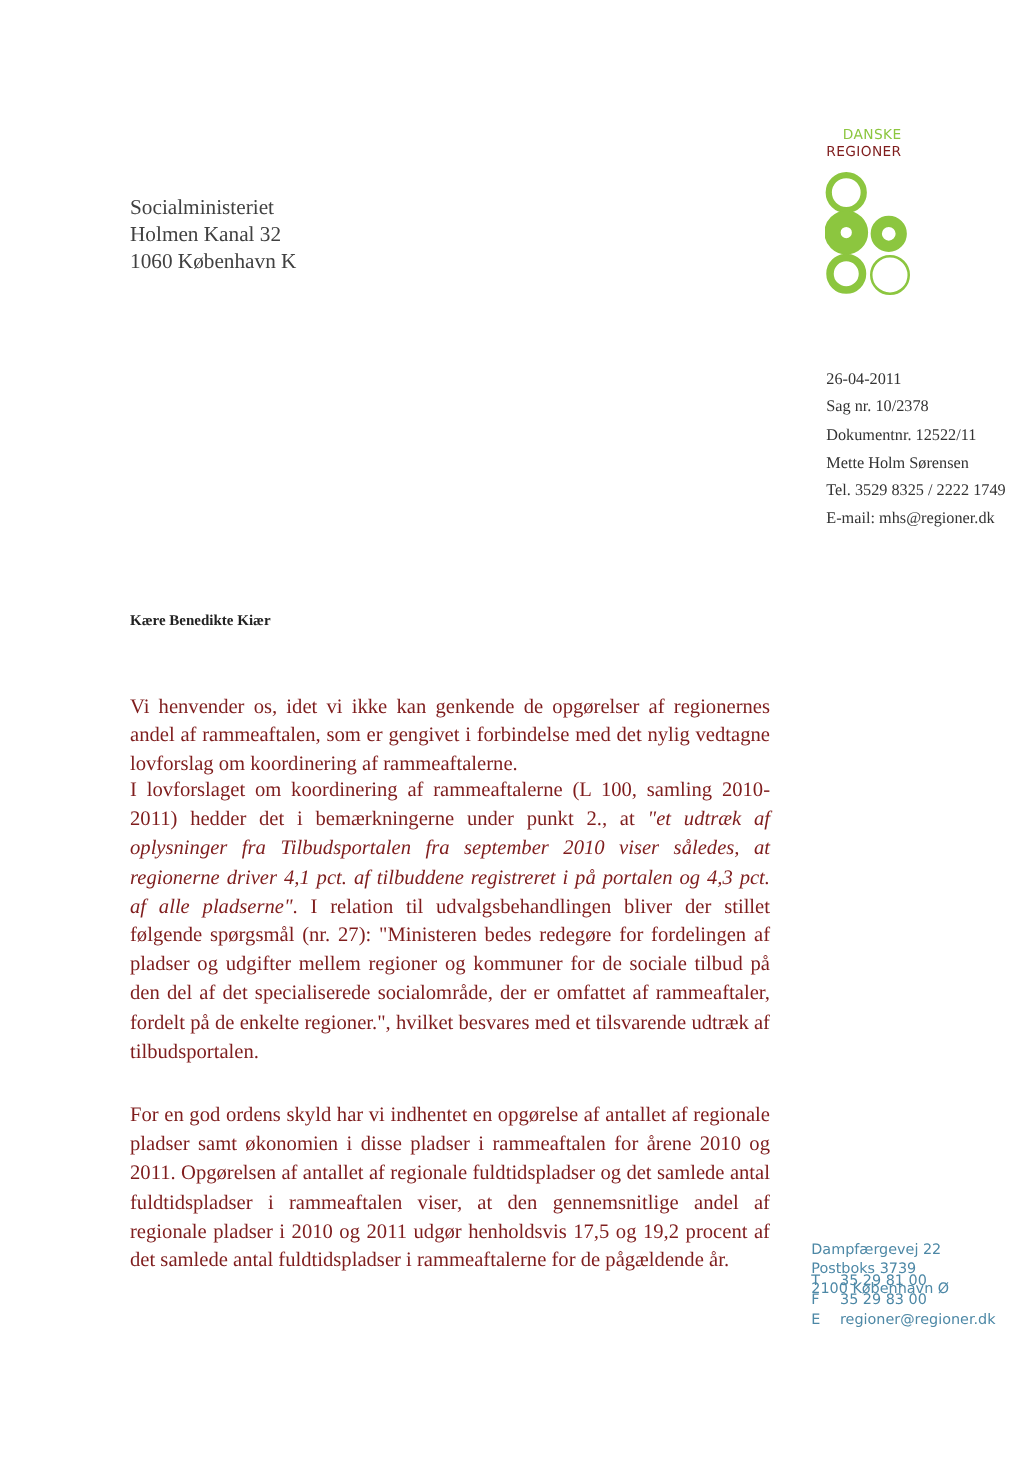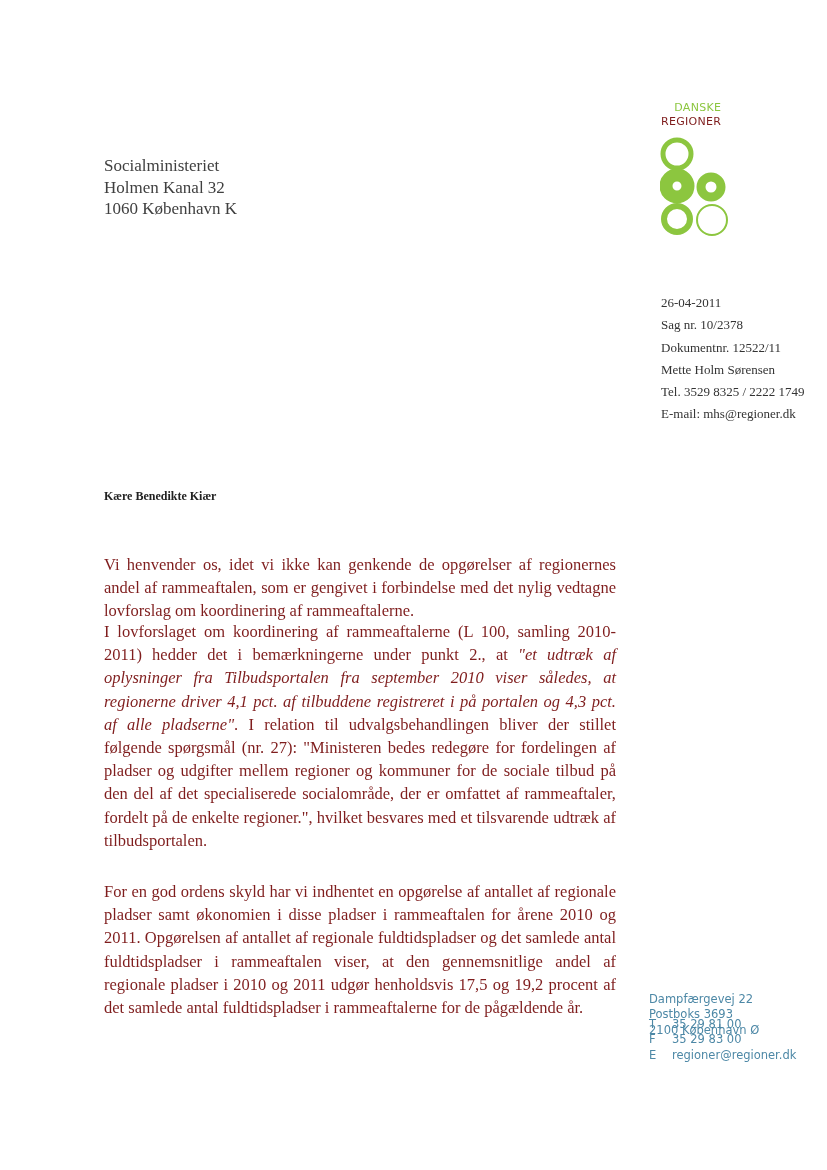--- a/index.html
+++ b/index.html
@@ -65,21 +65,21 @@
 <div id="salutation" class="abs serif">Kære Benedikte Kiær</div>
 
 <div id="p1" class="abs para serif">Vi henvender os, idet vi ikke kan genkende de opgørelser af regionernes andel af rammeaftalen, som er gengivet i forbindelse med det nylig vedtagne lovforslag om koordinering af rammeaftalerne.</div>
 
 <div id="p2" class="abs para serif"><span>I lovforslaget om koordinering af rammeaftalerne (L 100, samling 2010-2011) hedder det i bemærkningerne under punkt 2., at </span><i>"et udtræk af oplysninger fra Tilbudsportalen fra september 2010 viser således, at regionerne driver 4,1 pct. af tilbuddene registreret i på portalen og 4,3 pct. af alle pladserne"</i><span>. I relation til udvalgsbehandlingen bliver der stillet følgende spørgsmål (nr. 27): "Ministeren bedes redegøre for fordelingen af pladser og udgifter mellem regioner og kommuner for de sociale tilbud på den del af det specialiserede socialområde, der er omfattet af rammeaftaler, fordelt på de enkelte regioner.", hvilket besvares med et tilsvarende udtræk af tilbudsportalen.</span></div>
 
 <div id="p3" class="abs para serif">For en god ordens skyld har vi indhentet en opgørelse af antallet af regionale pladser samt økonomien i disse pladser i rammeaftalen for årene 2010 og 2011. Opgørelsen af antallet af regionale fuldtidspladser og det samlede antal fuldtidspladser i rammeaftalen viser, at den gennemsnitlige andel af regionale pladser i 2010 og 2011 udgør henholdsvis 17,5 og 19,2 procent af det samlede antal fuldtidspladser i rammeaftalerne for de pågældende år.</div>
 
 <div id="footer-addr" class="abs sans">
   <div>Dampfærgevej 22</div>
-  <div>Postboks 3693</div>
+  <div>Postboks 3739</div>
   <div>2100 København Ø</div>
 </div>
 <div id="footer-contact" class="abs sans">
   <div class="row">
     <span class="k">T</span>
     <span>35 29 81 00</span>
   </div>
   <div class="row">
     <span class="k">F</span>
     <span>35 29 83 00</span>

